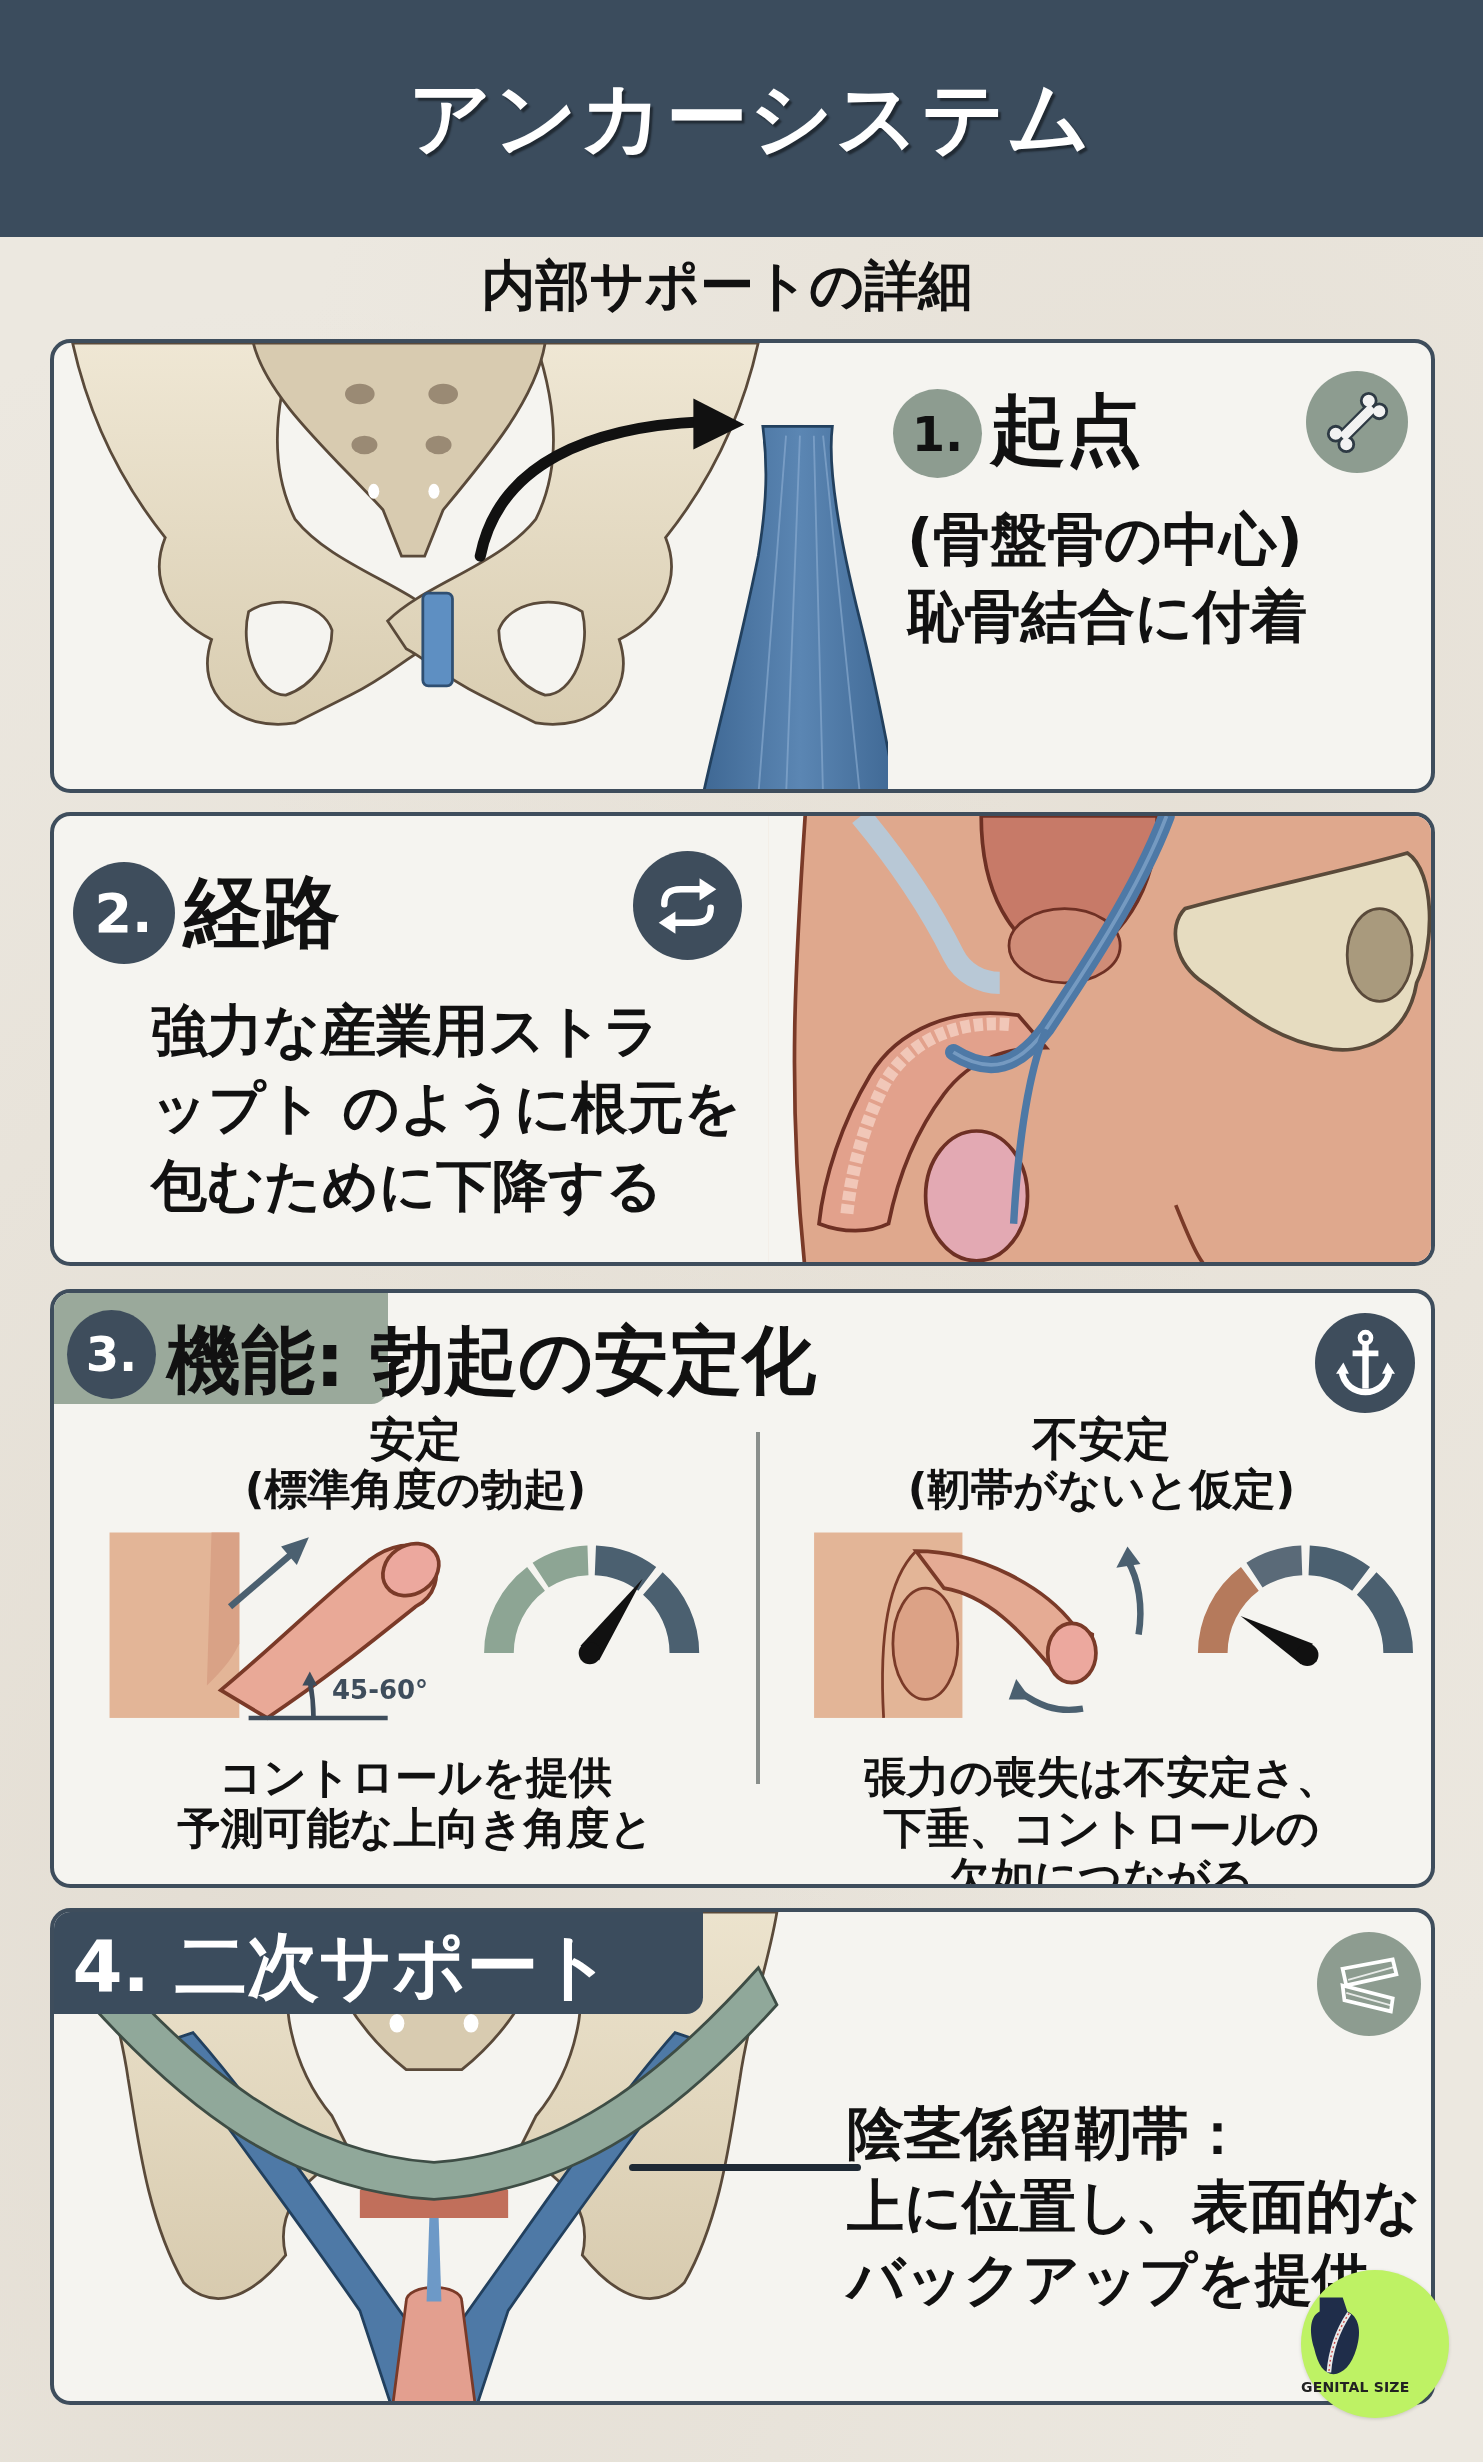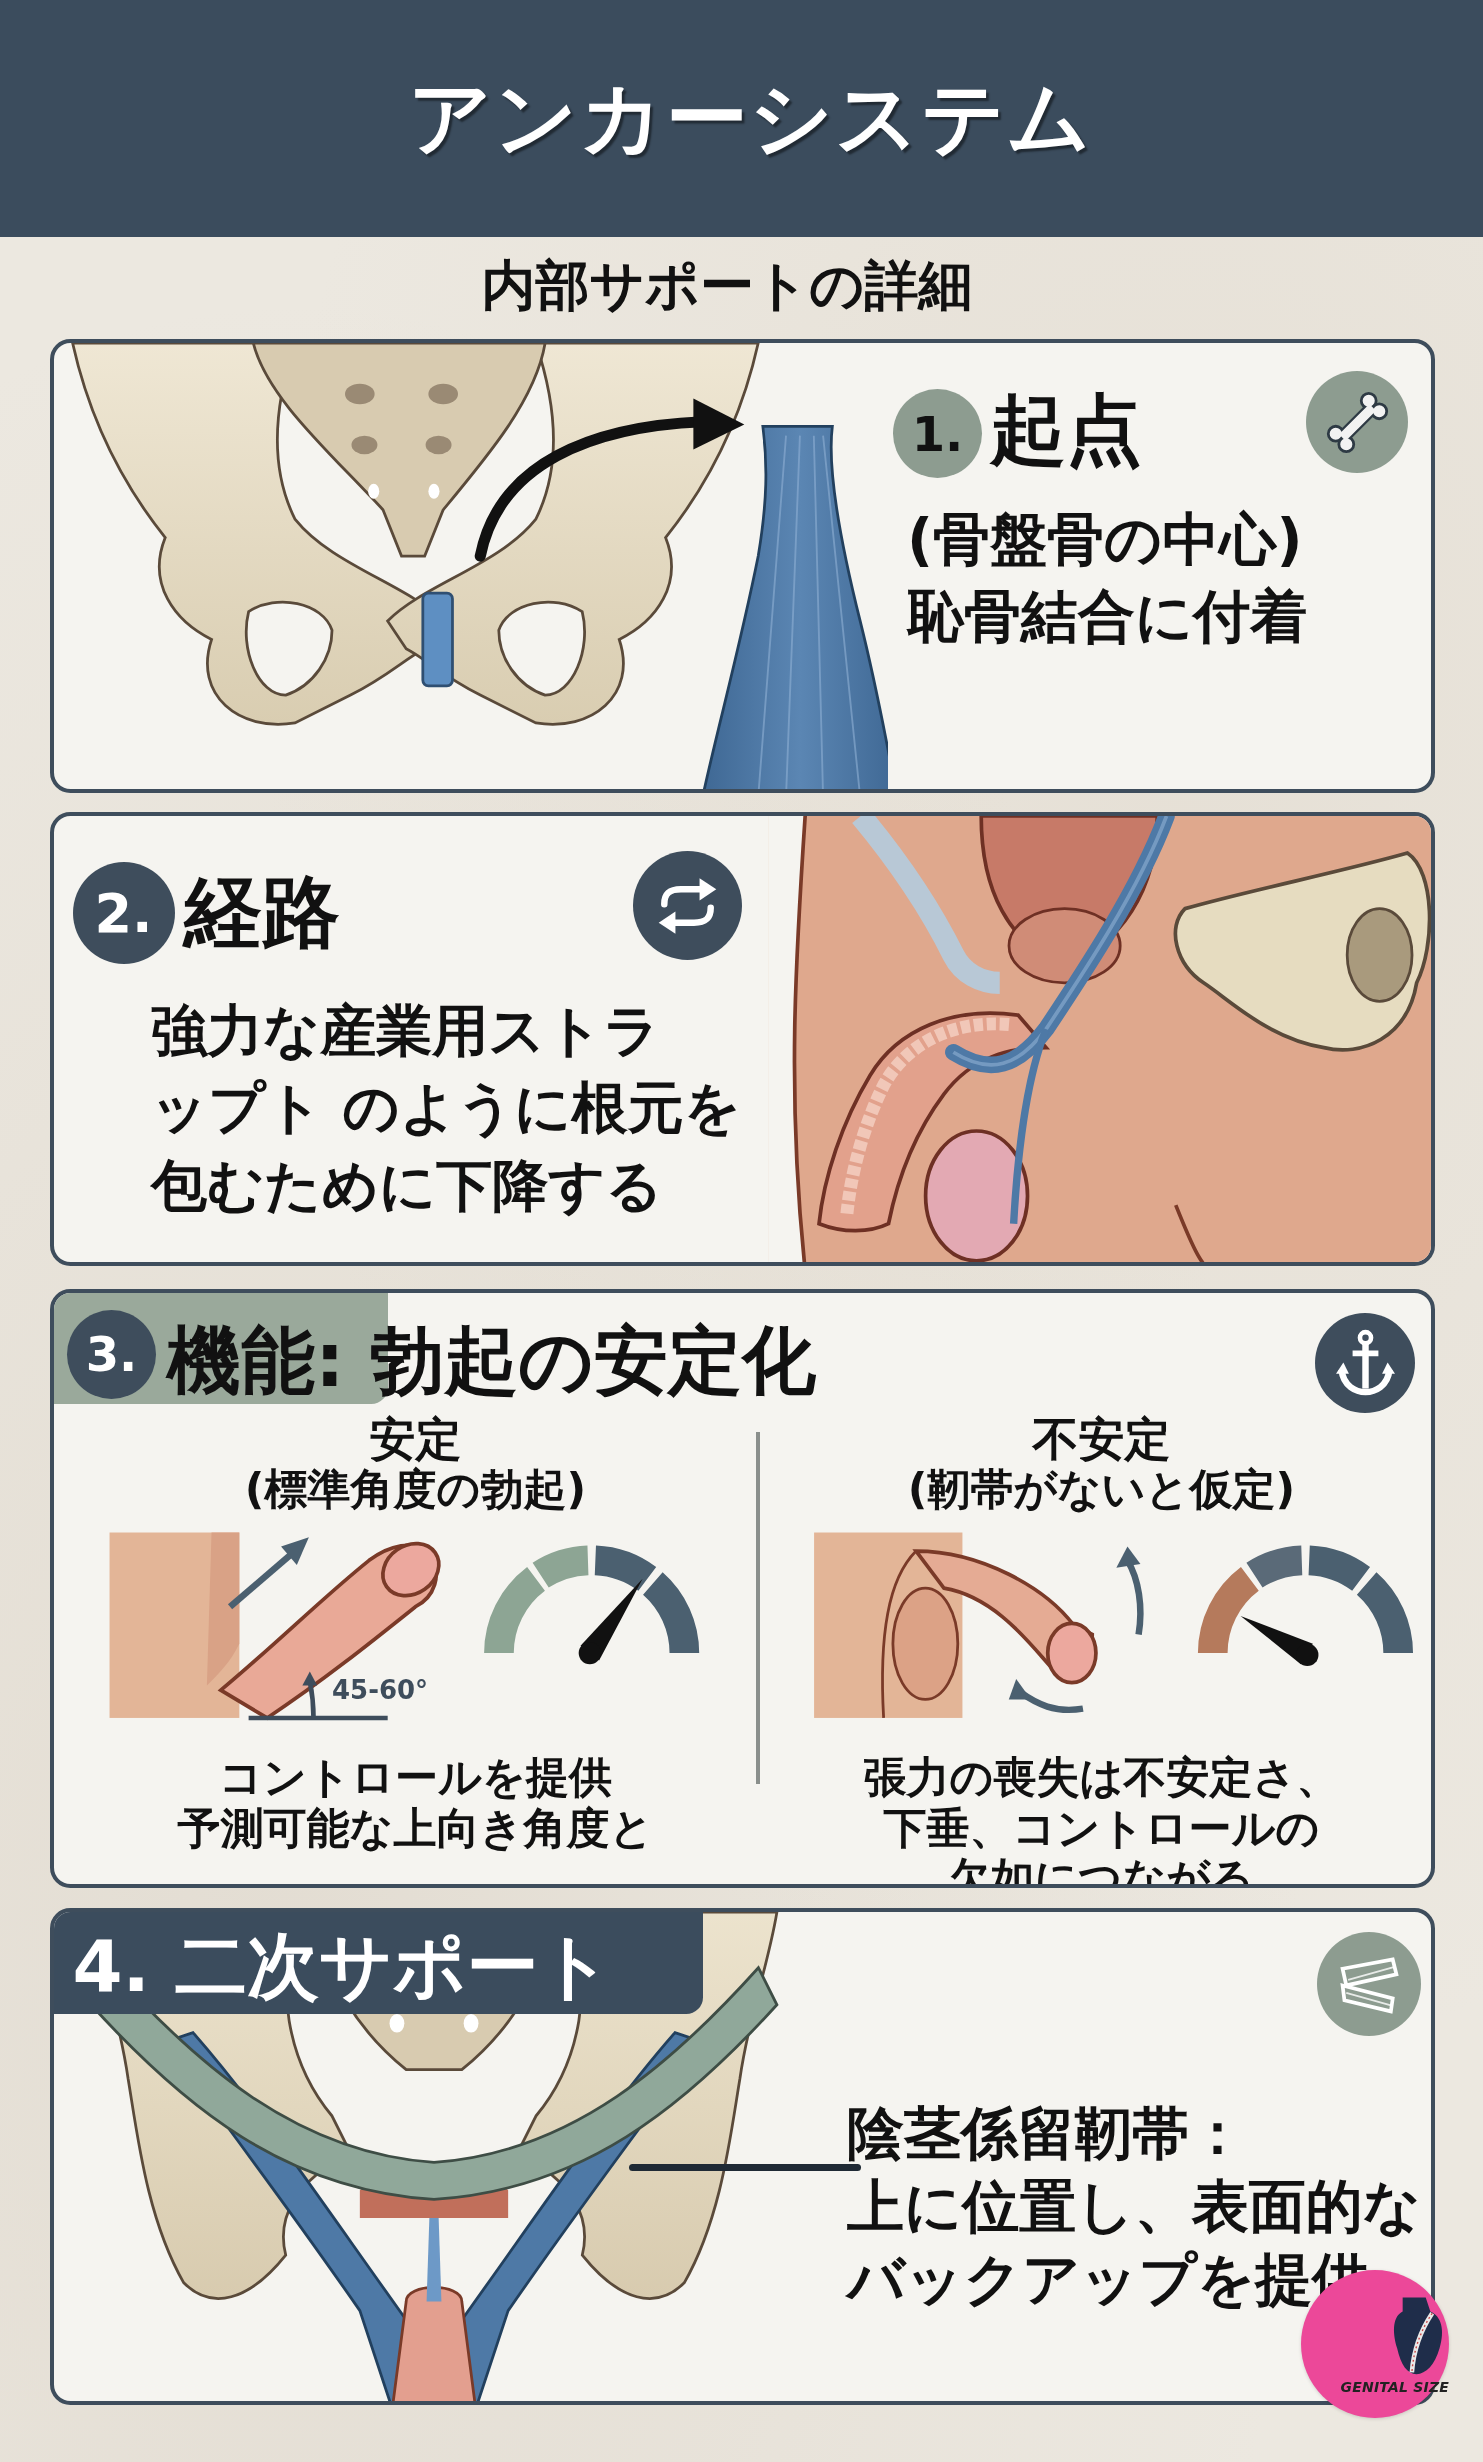--- a/index.html
+++ b/index.html
@@ -84,25 +84,24 @@
   
   .p4 .band { position: absolute; left: 0; top: 0; width: 649px; height: 102px; background: #3b4c5d; border-bottom-right-radius: 16.7px; z-index: 3; display:flex; align-items:center; }
   .p4 .heading { left: 18.5px; top: 7.4px; font-size: 72px; color: #fff; z-index: 4; }
   .p4 .icon-circle { left: 1263px; top: 20.4px; width: 104px; height: 104px; background: #8d9c90; }
   .p4 .illus { position: absolute; left: 0; top: 0; width: 760px; height: 497px; }
   .p4 .body-text { left: 793px; top: 185px; font-size: 57px; line-height: 1.28; }
   .p4 .leader { position: absolute; left: 575px; top: 252px; width: 232px; height: 7.4px; background: #1f2a35; border-radius: 3.7px; }
 
   .logo {
     position: absolute; left: 1301px; top: 2270px; width: 148px; height: 148px;
-    border-radius: 50%; background: #ec4899;
+    border-radius: 50%; background: #bef264;
     box-shadow: 0 0.9px 3.7px rgba(0,0,0,0.15);
-    display: flex; flex-direction: column; align-items: flex-end; justify-content: center;
+    display: flex; flex-direction: column; align-items: flex-start; justify-content: center;
     z-index: 10;
-    font-style: italic;
   }
   .logo .lt { font-size: 14px; font-weight: bold; color: #222; margin-top: 3.7px; letter-spacing: 0.2px; }
 </style>
 </head>
 <body>
 
 <div class="bg-texture"></div>
 
 <div class="header">
   <div class="t1">アンカーシステム</div>

